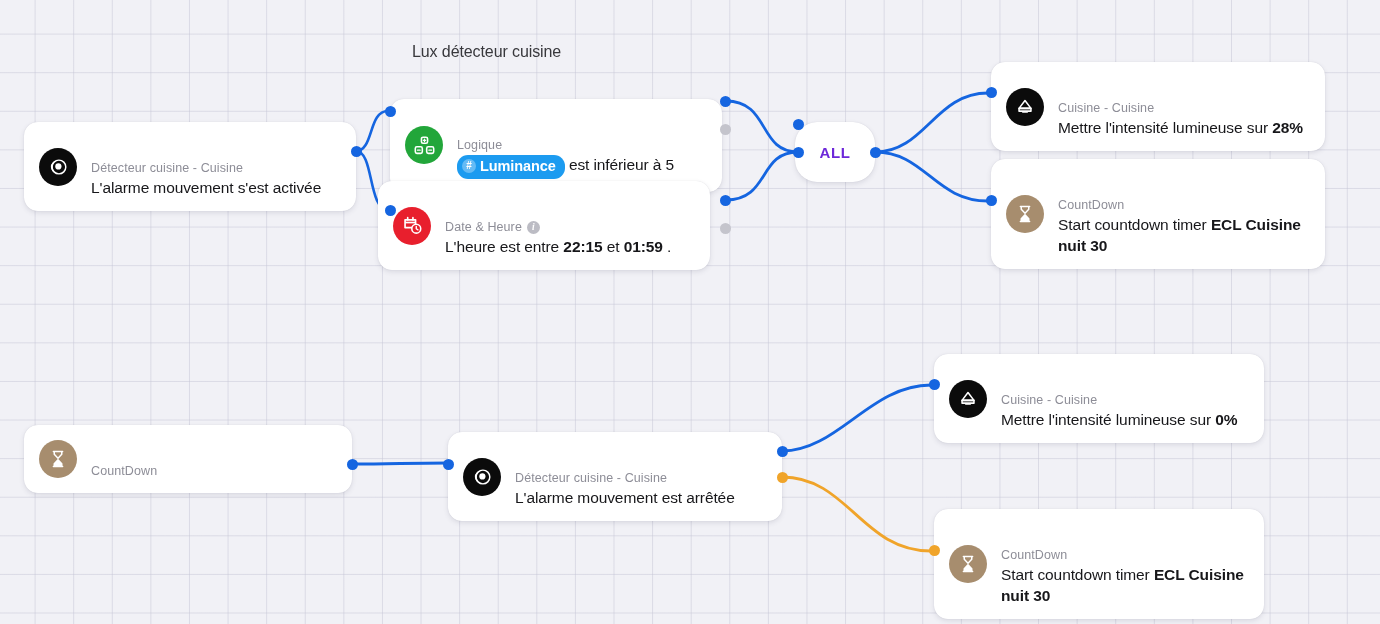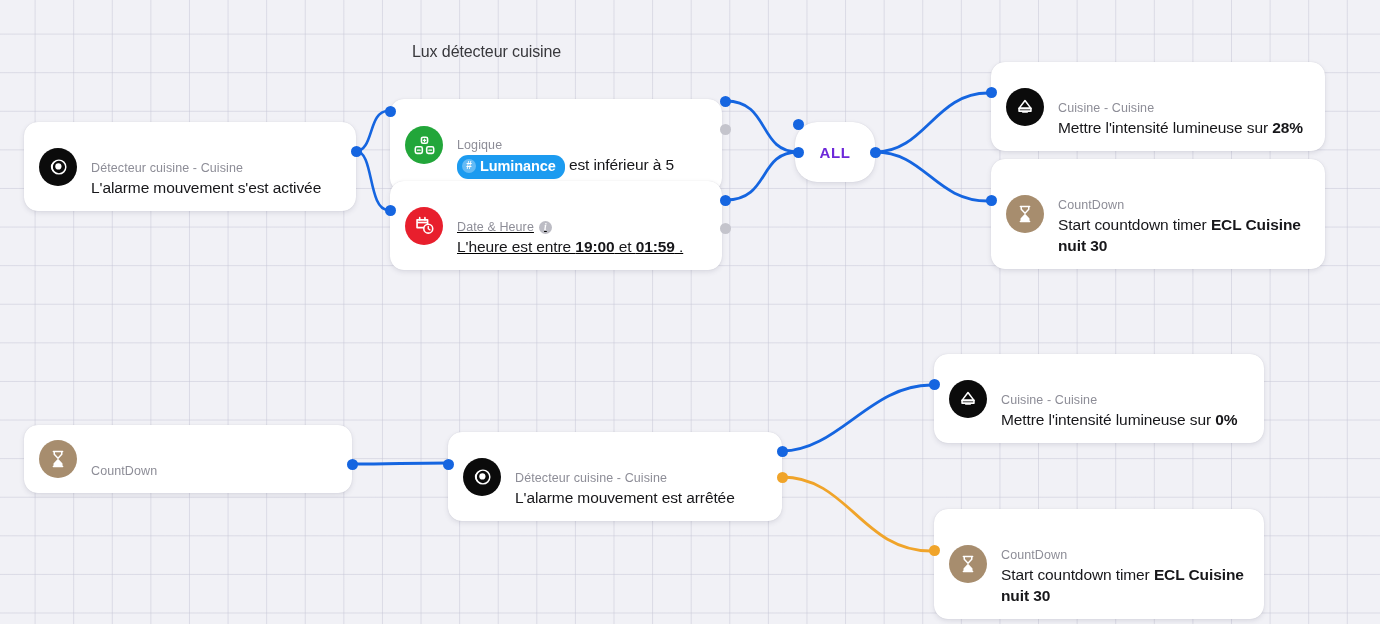--- a/index.html
+++ b/index.html
@@ -221,38 +221,38 @@
           </span>
           <span>est inférieur à 5</span>
         </div>
       </div>
     </div>
   </div>
   <div class="port blue" style="left:720px; top:96px;"></div>
   <div class="port gray" style="left:720px; top:124px;"></div>
   <div class="port blue" style="left:385px; top:106px;"></div>
 
-  <div class="node" style="left:390px; top:181px; width:332px;text-decoration:underline;">
+  <div class="node" style="left:378px; top:181px; width:332px;">
     <div class="node-body">
       <div class="icon-circle red">
         <svg width="21" height="21" viewBox="0 0 24 24">
           <path d="M3.5 5.5h12v9h-12z" fill="none" stroke="#fff" stroke-width="1.9" stroke-linejoin="round"></path>
           <path d="M3.5 8.6h12" stroke="#fff" stroke-width="1.9"></path>
           <path d="M6.5 3v2.6M12.5 3v2.6" stroke="#fff" stroke-width="1.9" stroke-linecap="round"></path>
           <circle cx="16.3" cy="15.6" r="5.1" fill="#e81f2d" stroke="#fff" stroke-width="1.8"></circle>
           <path d="M16.3 13.1v2.6l1.9 1.2" stroke="#fff" stroke-width="1.6" stroke-linecap="round" fill="none"></path>
         </svg>
       </div>
       <div class="node-text">
         <div class="node-cat">
           <span>Date &amp; Heure</span>
           <span class="info-dot">i</span>
         </div>
         <div class="node-title">
-          <span>L'heure est entre </span><b>19:00</b><span> et </span><b>01:59</b><span> .</span>
+          <span>L'heure est entre </span><b>22:15</b><span> et </span><b>01:59</b><span> .</span>
         </div>
       </div>
     </div>
   </div>
   <div class="port blue" style="left:720px; top:195px;"></div>
   <div class="port gray" style="left:720px; top:223px;"></div>
   <div class="port blue" style="left:385px; top:205px;"></div>
 
   <div class="all-node" style="left:795px; top:122px; width:80px; height:60px;">
     <span>ALL</span>

